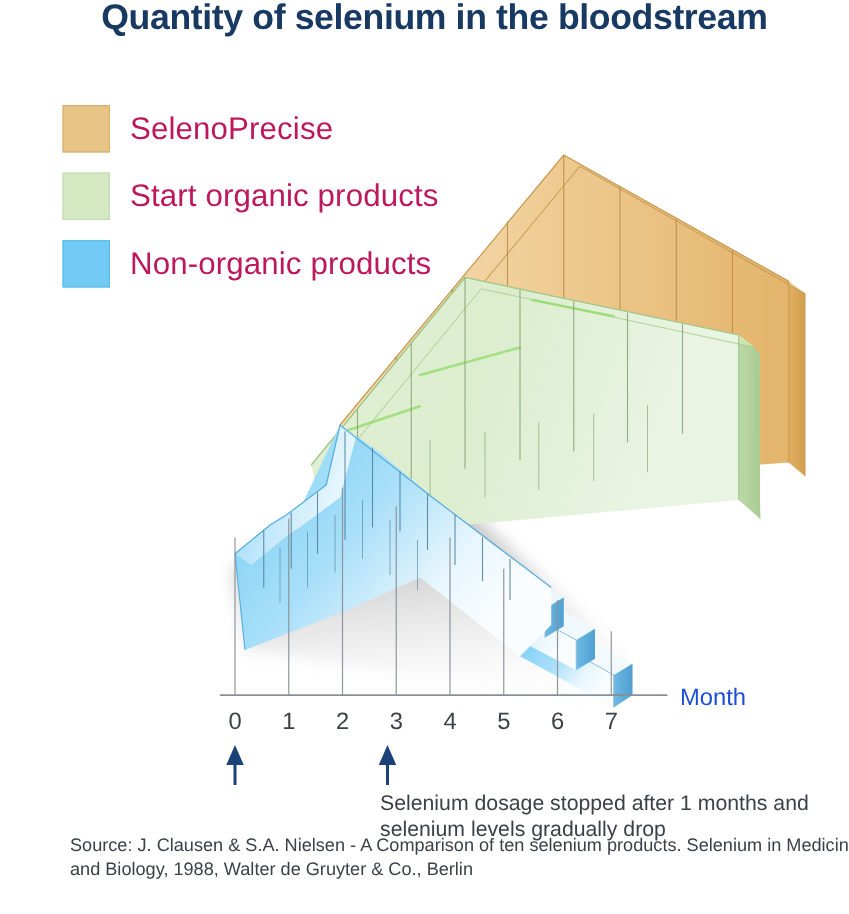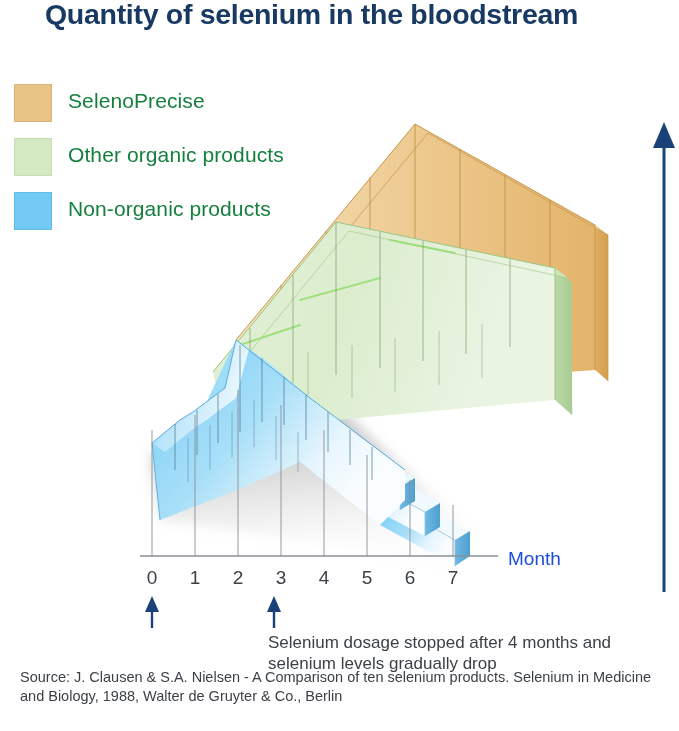--- a/index.html
+++ b/index.html
@@ -4,21 +4,21 @@
 <style>
   html,body{margin:0;padding:0;}
   body{
     width:679px;height:731px;
     background:#ffffff;
     font-family:"Liberation Sans", sans-serif;
     position:relative;
     overflow:hidden;
     -webkit-font-smoothing:antialiased;
   }
-  .chart-root{position:absolute;inset:0;}
+  .chart-root{position:absolute;inset:0;margin-left:36px;}
 
   
   .title{
     position:absolute;
     left:45px; top:-2px;
     width:640px;
     font-size:28.5px;
     font-weight:bold;
     letter-spacing:-0.3px;
     color:#183A62;
@@ -30,22 +30,22 @@
   .legend-row{
     position:relative;
     height:54px;
   }
   .legend-swatch{
     position:absolute;left:0;top:0;
     width:36px;height:36px;
   }
   .legend-label{
     position:absolute;left:54px;top:5px;
-    font-size:21px;
-    color:#15803d;
+    font-size:25px;
+    color:#be185d;
     white-space:nowrap;
     letter-spacing:0.1px;
   }
 
   
   .plot{position:absolute;left:0;top:0;width:679px;height:731px;}
 
   
   .tick-label{
     position:absolute;
@@ -89,21 +89,21 @@
 
   <div class="title">Quantity of selenium in the bloodstream</div>
 
   <div class="legend">
     <div class="legend-row">
       <div class="legend-swatch" style="background:#E8C487;border:1px solid #D9B274;"></div>
       <div class="legend-label">SelenoPrecise</div>
     </div>
     <div class="legend-row">
       <div class="legend-swatch" style="background:#D4E8C2;border:1px solid #C6DEB1;"></div>
-      <div class="legend-label">Other organic products</div>
+      <div class="legend-label">Start organic products</div>
     </div>
     <div class="legend-row">
       <div class="legend-swatch" style="background:#72CAF5;border:1px solid #5FBDE9;"></div>
       <div class="legend-label">Non-organic products</div>
     </div>
   </div>
 
   <svg class="plot" viewBox="0 0 679 731">
     <defs>
 
@@ -317,17 +317,17 @@
   <div class="tick-label" style="left:183px;">1</div>
   <div class="tick-label" style="left:226px;">2</div>
   <div class="tick-label" style="left:269px;">3</div>
   <div class="tick-label" style="left:312px;">4</div>
   <div class="tick-label" style="left:355px;">5</div>
   <div class="tick-label" style="left:398px;">6</div>
   <div class="tick-label" style="left:441px;">7</div>
 
   <div class="axis-title">Month</div>
 
-  <div class="anno anno-right">Selenium dosage stopped after 4 months and selenium levels gradually drop</div>
+  <div class="anno anno-right">Selenium dosage stopped after 1 months and selenium levels gradually drop</div>
 
   <div class="source">Source: J. Clausen &amp; S.A. Nielsen - A Comparison of ten selenium products. Selenium in Medicine and Biology, 1988, Walter de Gruyter &amp; Co., Berlin</div>
 
 </div>
 
 </body></html>

